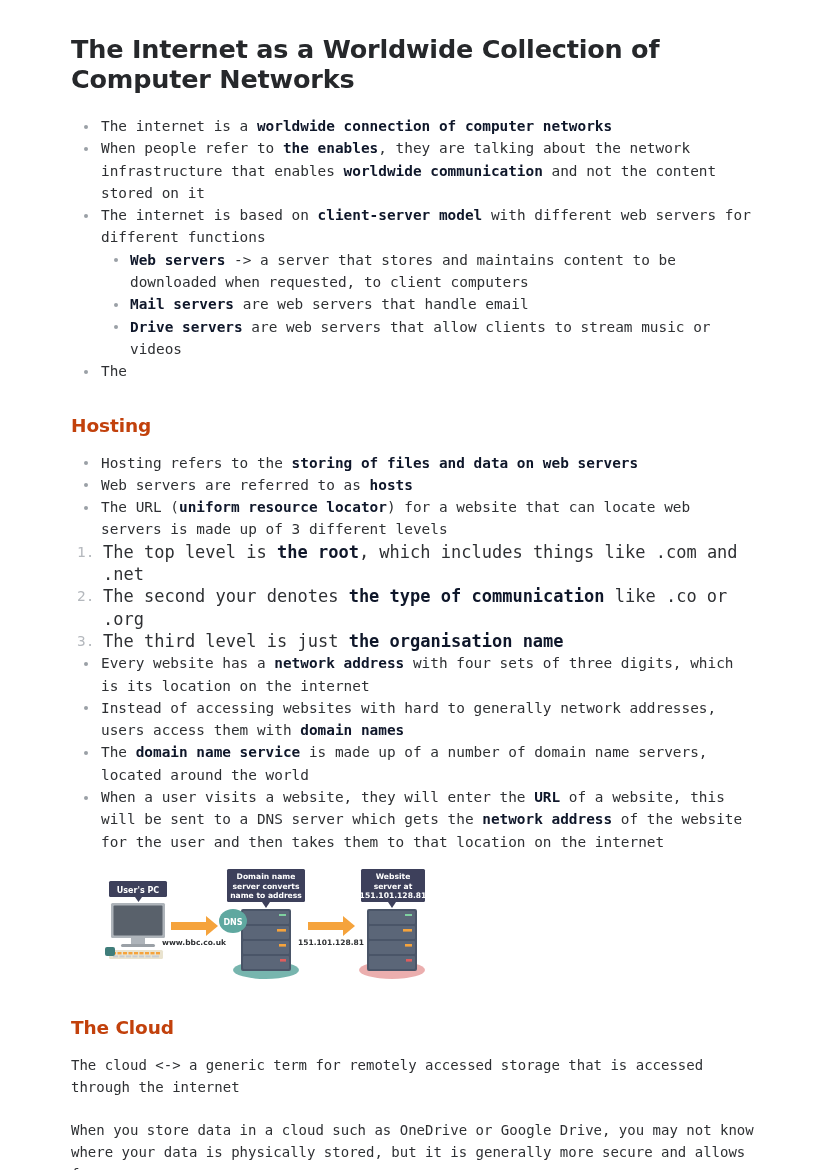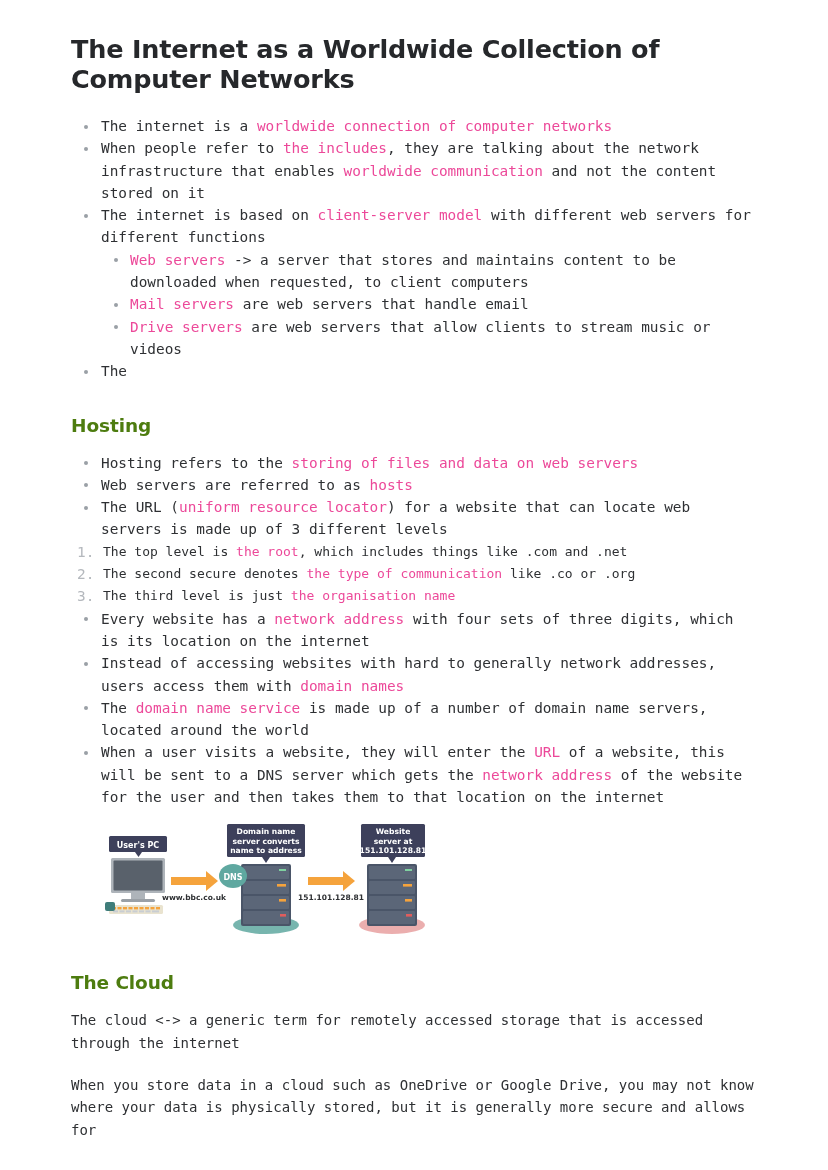--- a/index.html
+++ b/index.html
@@ -32,21 +32,21 @@
     color: #26282b;
     margin: 0 0 21px 0;
     max-width: 640px;
   }
   h2.doc-h2 {
     font-family: "DejaVu Sans", "Liberation Sans", sans-serif;
     font-size: 18.5px;
     line-height: 24px;
     font-weight: bold;
     letter-spacing: -0.1px;
-    color: #4d7c0f;
+    color: #c2410c;
     margin: 31px 0 14px 0;
   }
 
   ul.bullets, ol.numbers {
     margin: 0;
     padding: 0;
     list-style: none;
   }
   ul.bullets > li {
     position: relative;
@@ -78,21 +78,21 @@
     background: #9aa0a6;
   }
 
   ol.numbers {
     counter-reset: numitem;
     margin-top: 0px;
   }
   ol.numbers > li {
     position: relative;
     padding-left: 32px;
-    font-size: 13px;
+    font-size: 17px;
     line-height: 22.3px;
     color: #2e3033;
     counter-increment: numitem;
   }
   ol.numbers > li::before {
     content: counter(numitem) ".";
     position: absolute;
     left: 6px;
     top: 0;
     color: #b4b8bd;
@@ -100,21 +100,21 @@
   }
 
   p.para {
     font-size: 14px;
     line-height: 22.3px;
     margin: 0 0 20px 0;
     color: #2e3033;
   }
   p.para.last { margin-bottom: 0; }
 
-  b, strong { font-weight: normal; color: #ec4899; }
+  b, strong { font-weight: bold; color: #0f172a; }
 
   
   .diagram-wrap {
     margin: 14px 0 4px 28px;
     width: 330px;
     height: 118px;
     position: relative;
   }
   .diagram-wrap svg { display: block; }
 </style>
@@ -123,21 +123,21 @@
 
 <div class="page">
 
   <h1 class="doc-title">The Internet as a Worldwide Collection of Computer Networks</h1>
 
   <ul class="bullets" id="intro-list">
       <li>
         <span class="li-text"><span>The internet is a </span><b>worldwide connection of computer networks</b></span>
       </li>
       <li>
-        <span class="li-text"><span>When people refer to </span><b>the includes</b><span>, they are talking about the network infrastructure that enables </span><b>worldwide communication</b><span> and not the content stored on it</span></span>
+        <span class="li-text"><span>When people refer to </span><b>the enables</b><span>, they are talking about the network infrastructure that enables </span><b>worldwide communication</b><span> and not the content stored on it</span></span>
       </li>
       <li>
         <span class="li-text"><span>The internet is based on </span><b>client-server model</b><span> with different web servers for different functions</span></span>
         <ul class="bullets">
           <li>
             <span class="li-text"><b>Web servers</b><span> -&gt; a server that stores and maintains content to be downloaded when requested, to client computers</span></span>
           </li>
           <li>
             <span class="li-text"><b>Mail servers</b><span> are web servers that handle email</span></span>
           </li>
@@ -158,21 +158,21 @@
       </li>
       <li>
         <span class="li-text"><span>Web servers are referred to as </span><b>hosts</b></span>
       </li>
       <li>
         <span class="li-text"><span>The URL (</span><b>uniform resource locator</b><span>) for a website that can locate web servers is made up of 3 different levels</span></span>
       </li>
     </ul>
   <ol class="numbers" id="hosting-numbered">
       <li><span class="li-text"><span>The top level is </span><b>the root</b><span>, which includes things like .com and .net</span></span></li>
-      <li><span class="li-text"><span>The second secure denotes </span><b>the type of communication</b><span> like .co or .org</span></span></li>
+      <li><span class="li-text"><span>The second your denotes </span><b>the type of communication</b><span> like .co or .org</span></span></li>
       <li><span class="li-text"><span>The third level is just </span><b>the organisation name</b></span></li>
     </ol>
 
   <ul class="bullets" id="dns-list">
       <li>
         <span class="li-text"><span>Every website has a </span><b>network address</b><span> with four sets of three digits, which is its location on the internet</span></span>
       </li>
       <li>
         <span class="li-text"><span>Instead of accessing websites with hard to generally network addresses, users access them with </span><b>domain names</b></span>
       </li>

